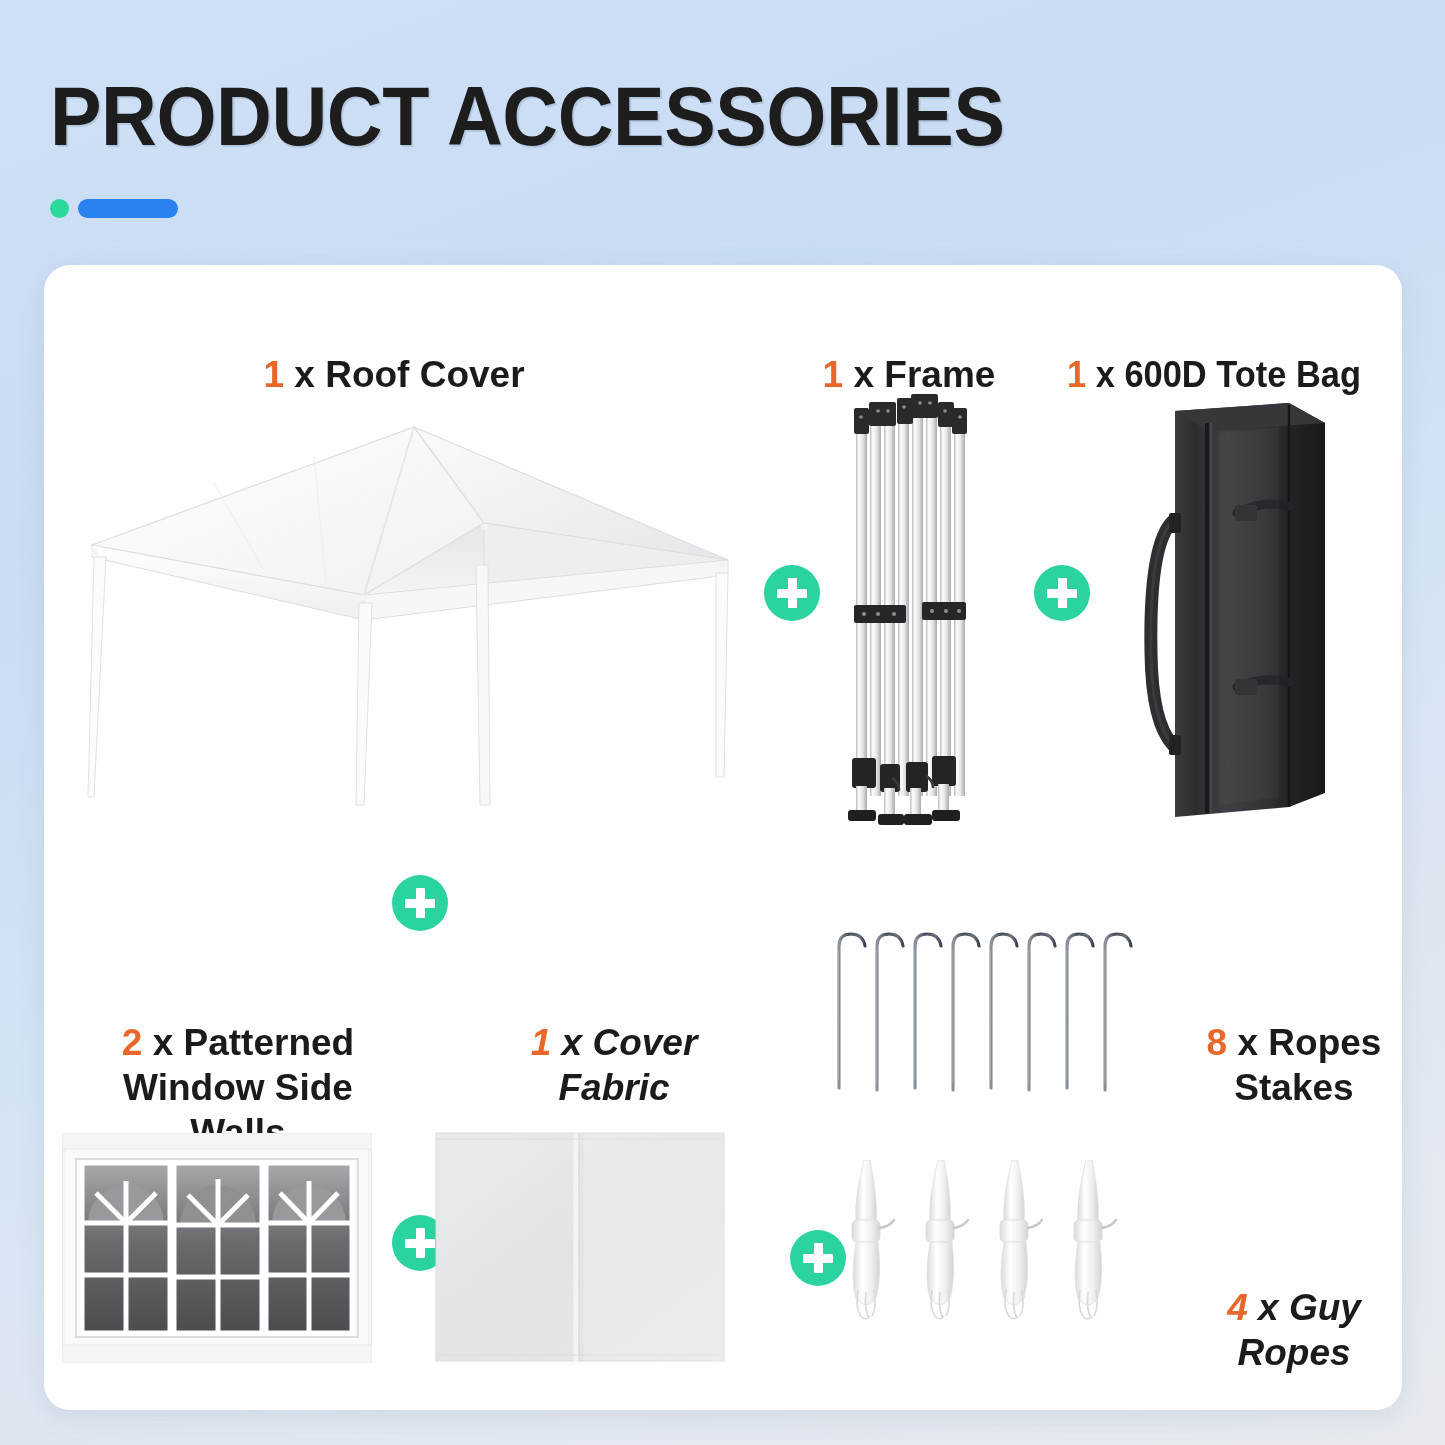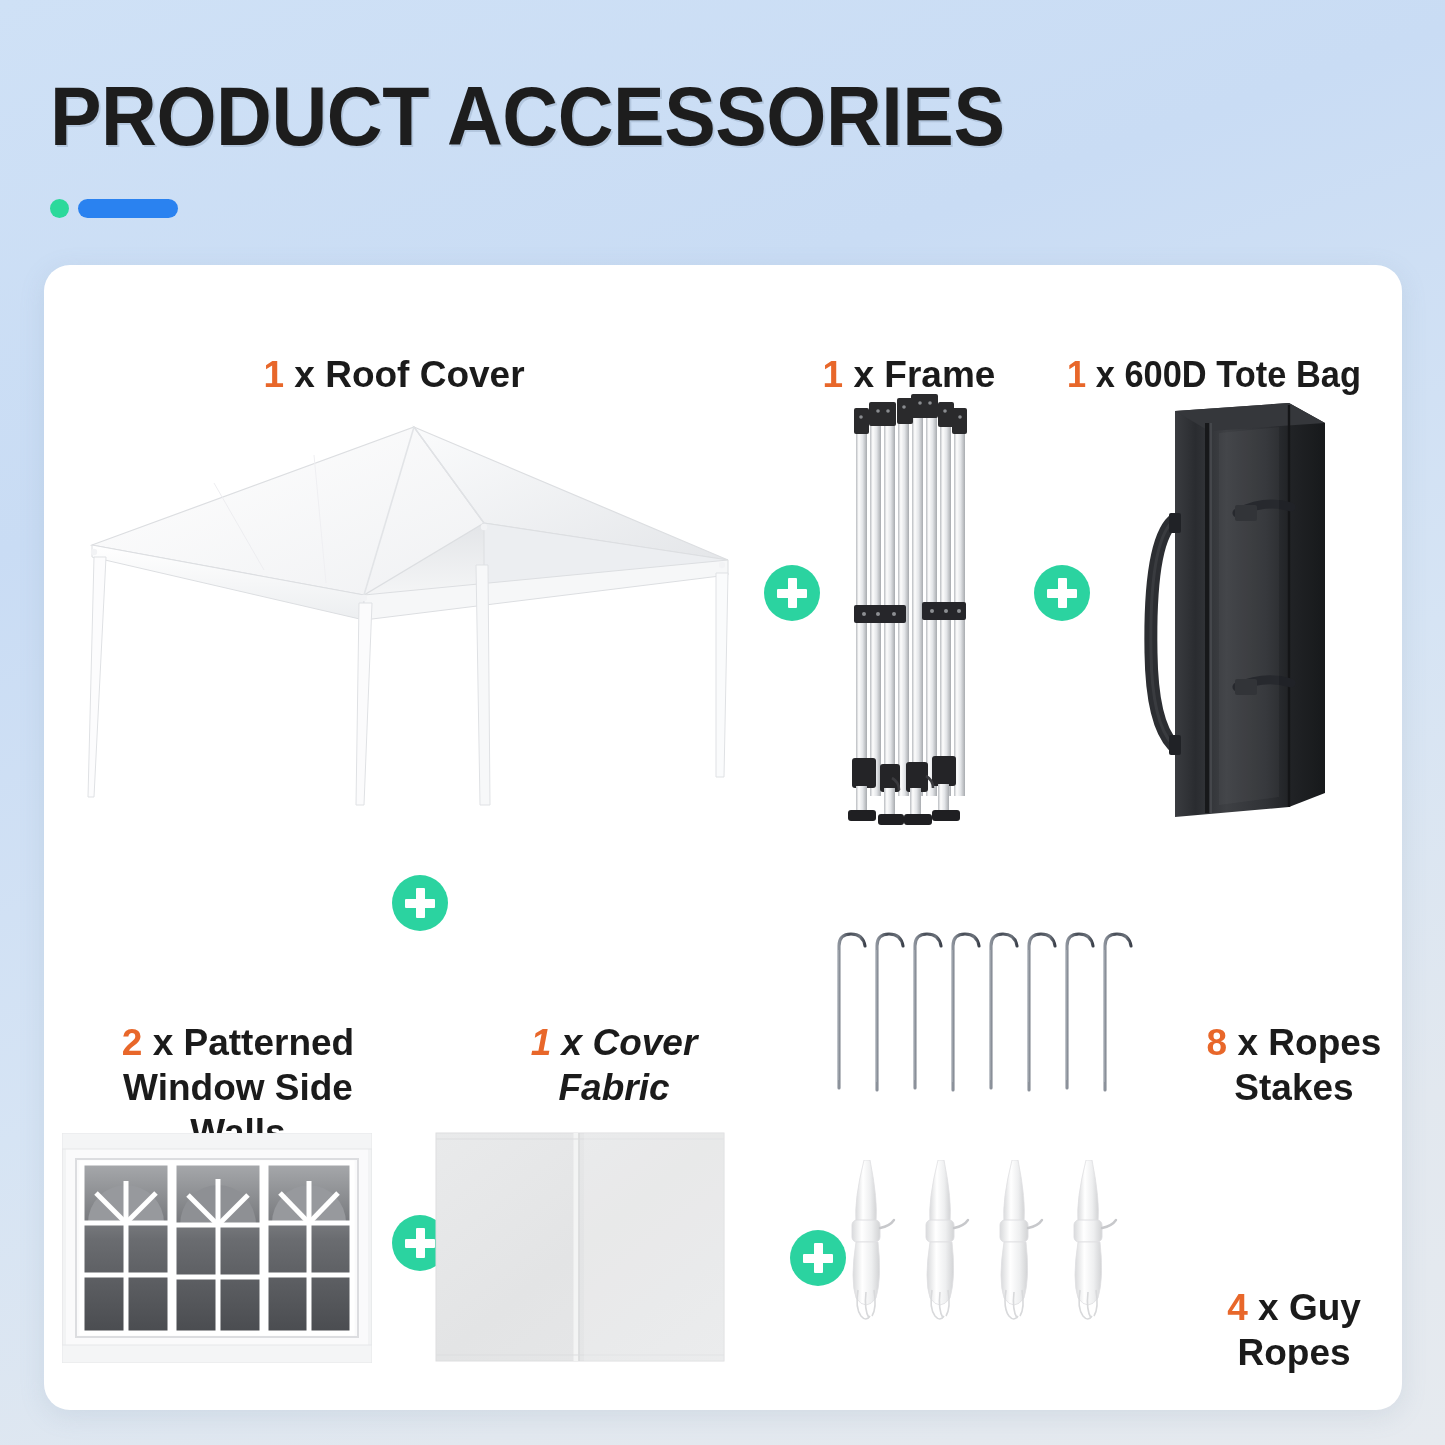--- a/index.html
+++ b/index.html
@@ -463,18 +463,18 @@
           <g fill="none" stroke="#d8d9db" stroke-width="1.6">
             <path d="M12 130 q-3 18 3 26 q5 6 9 0"></path>
             <path d="M20 132 q-2 18 3 26"></path>
             <path d="M28 130 q3 18 -2 26"></path>
           </g>
         </g>
       </g>
     </svg>
   </div>
 
-  <div class="label" style="left:1110px;top:975px;width:280px;">
+  <div class="label" style="left:1110px;top:975px;width:280px;font-style:italic;">
     <span class="qty">4</span><span> x </span><span>Guy
 Ropes</span>
   </div>
 
 </div>
 
 </body></html>

